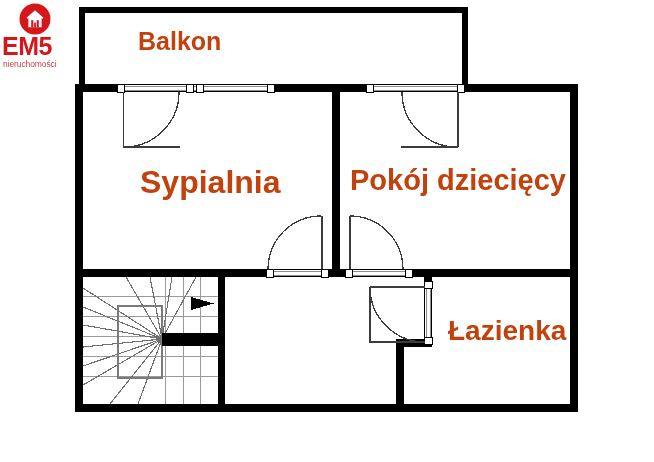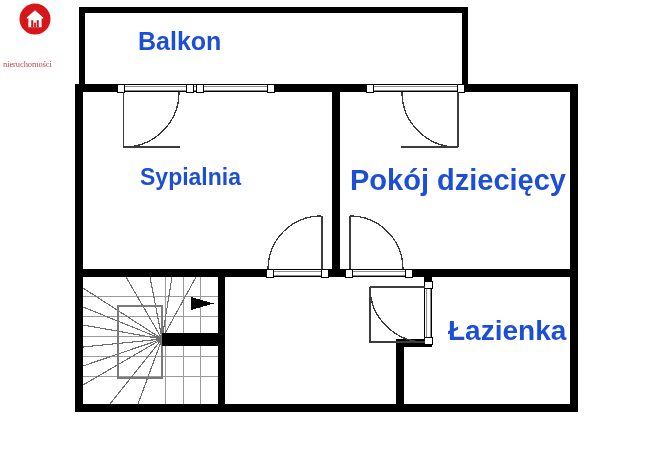--- a/index.html
+++ b/index.html
@@ -45,50 +45,50 @@
   }
   #logo-sub {
     position: absolute;
     left: 3px;
     top: 59px;
     width: 72px;
     text-align: left;
     font-size: 8.5px;
     color: #c9444a;
     letter-spacing: -0.1px;
-    font-family: Liberation Serif, serif;
+    font-family: Liberation Sans, sans-serif;
   }
 
   
   #plan {
     position: absolute;
     left: 0px;
     top: 0px;
     width: 654px;
     height: 462px;
   }
   #plan svg { display: block; }
 
   
   .room-label {
     position: absolute;
     font-family: "Liberation Sans", sans-serif;
     font-weight: bold;
-    color: #1d4ed8;
+    color: #c2410c;
     white-space: nowrap;
   }
   #label-balkon {
     left: 138px;
     top: 27px;
     font-size: 25px;
   }
   #label-sypialnia {
     left: 140px;
     top: 164px;
-    font-size: 23px;
+    font-size: 32px;
     text-align: center;
   }
   #label-pokoj {
     left: 350px;
     top: 164px;
     font-size: 29px;
   }
   #label-lazienka {
     left: 448px;
     top: 315px;
@@ -105,20 +105,21 @@
       <circle cx="16" cy="16" r="15.5" fill="#d5171c"></circle>
 
       <path d="M16 7.2 L24.2 14.4 L24.2 15.6 L22.6 15.6 L22.6 24.3 L9.4 24.3 L9.4 15.6 L7.8 15.6 L7.8 14.4 Z" fill="#ffffff"></path>
 
       <rect x="12.2" y="17.2" width="2.1" height="7.1" fill="#d5171c"></rect>
       <rect x="17.7" y="17.2" width="2.1" height="7.1" fill="#d5171c"></rect>
       <rect x="15.1" y="19.6" width="1.8" height="4.7" fill="#d5171c"></rect>
     </svg>
   </div>
 
+  <div id="logo-em5">EM5</div>
 
   <div id="logo-sub">nieruchomości</div>
 </div>
 
 <div id="plan">
 <svg width="654" height="462" viewBox="0 0 654 462" xmlns="http://www.w3.org/2000/svg" shape-rendering="crispEdges">
 
   <g>
 
     <rect x="79" y="7" width="389" height="6" fill="#000"></rect>

